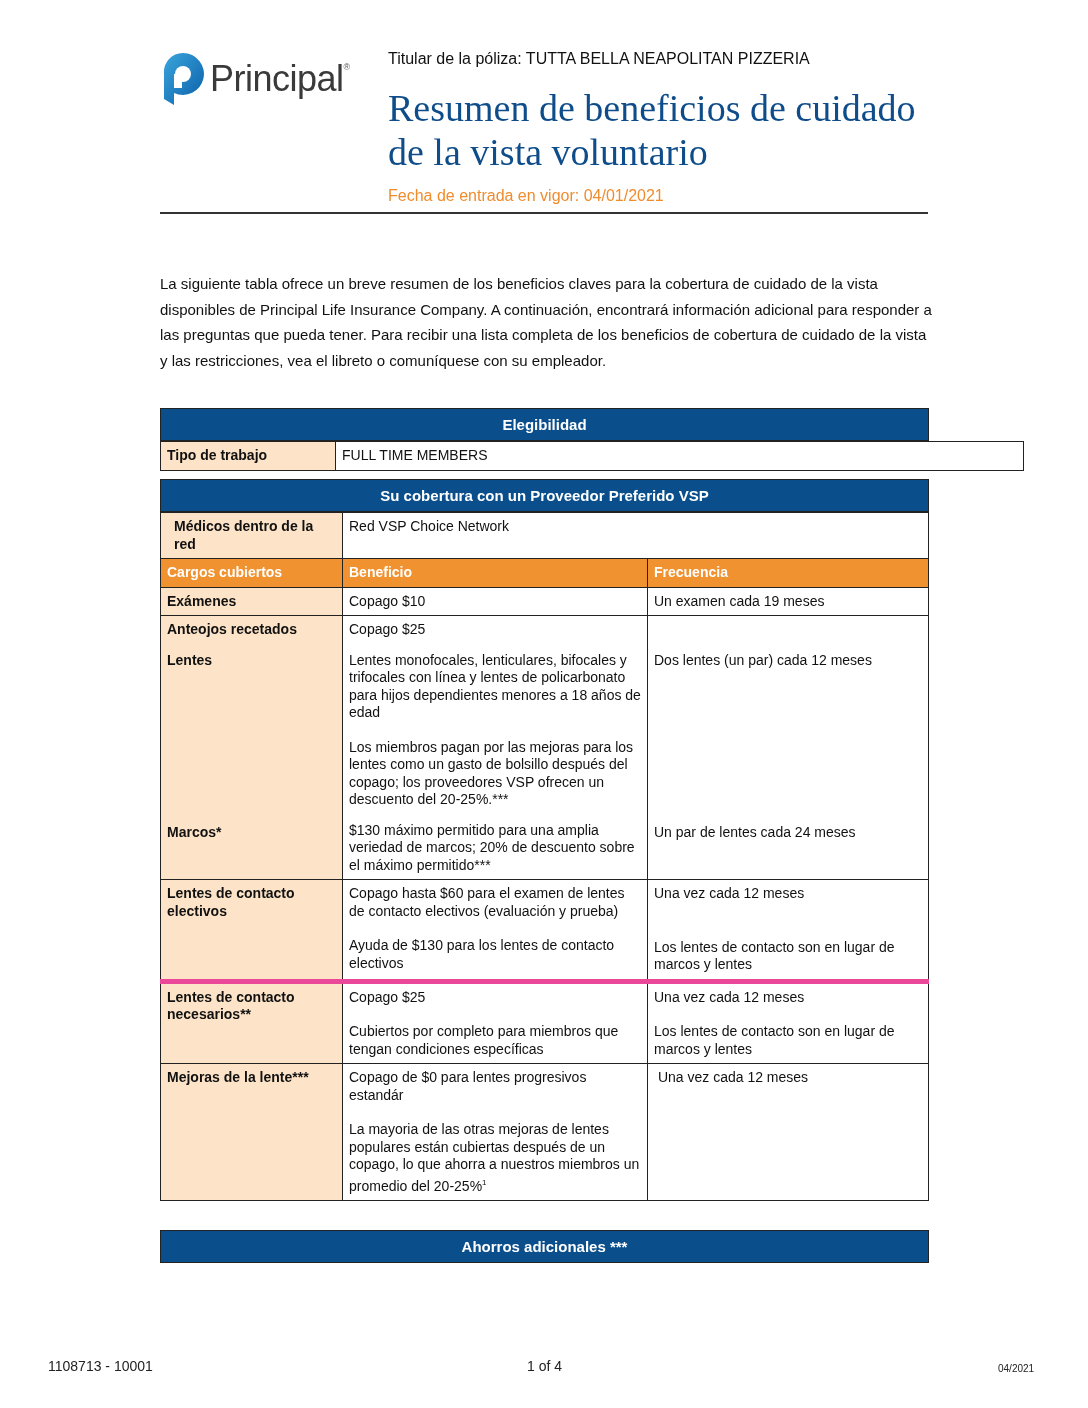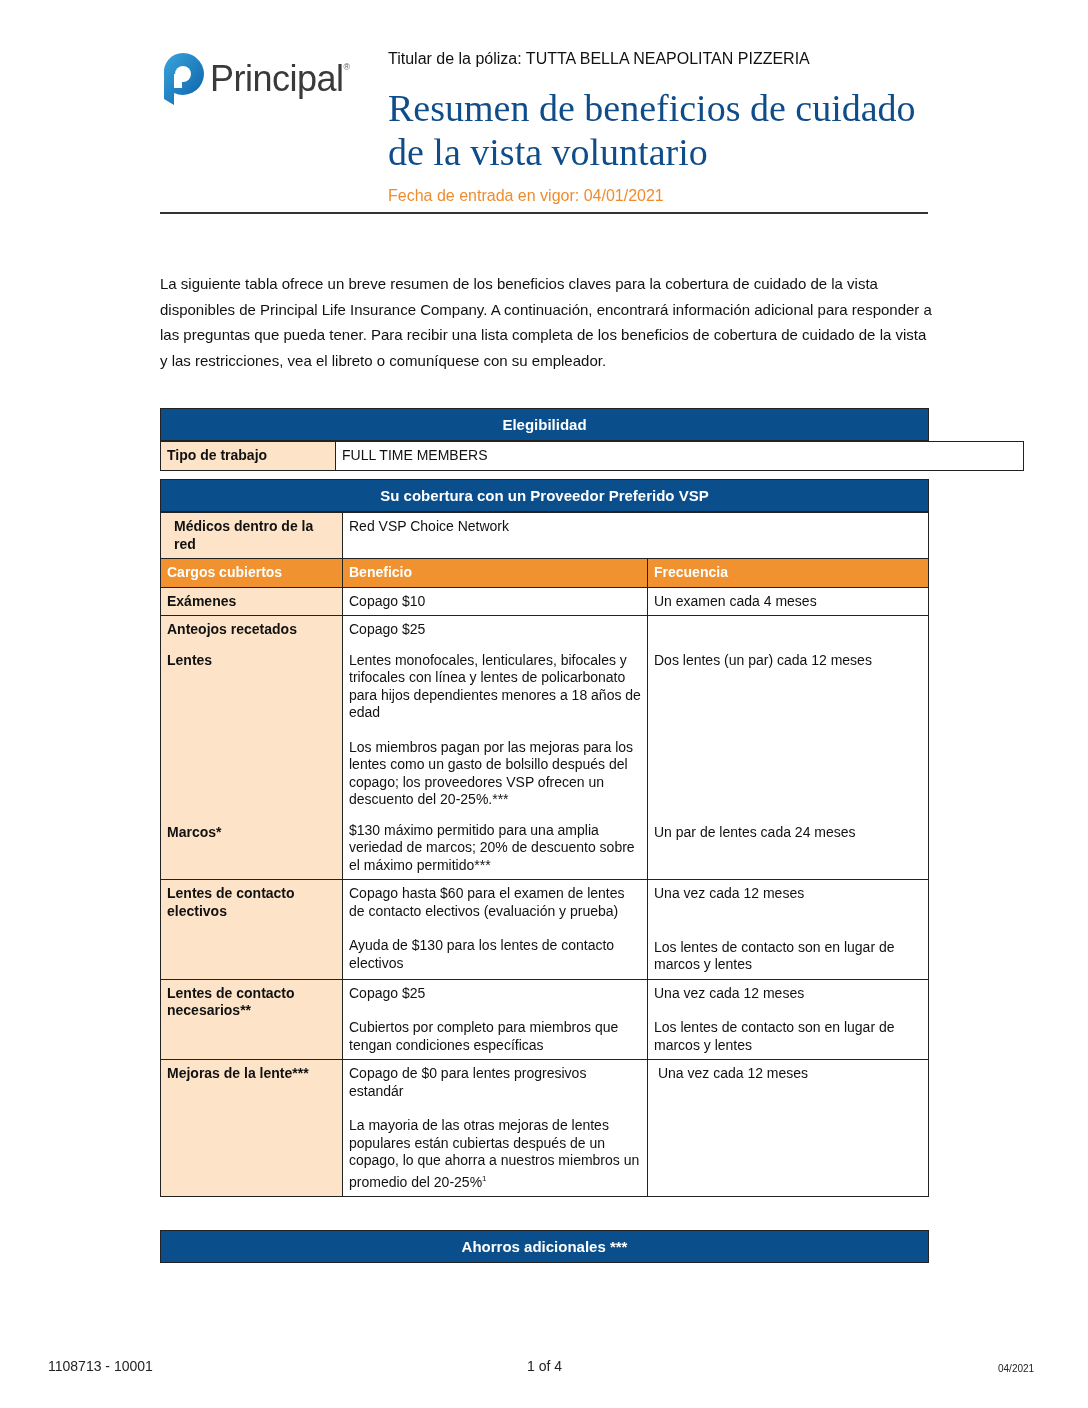--- a/index.html
+++ b/index.html
@@ -18,21 +18,21 @@
     .intro { position: absolute; left: 160px; top: 271px; width: 775px; font-size: 15px; line-height: 25.5px; color: #111; }
 
     .tbl { position: absolute; left: 160px; width: 766px; border: 1.5px solid #222; border-collapse: collapse; font-size: 14px; }
     .tbl td { border: 1px solid #222; vertical-align: top; padding: 5px 6px; line-height: 17.5px; }
     .band { background: #0a4f8c; color: #fff; text-align: right; font-weight: bold; font-size: 15px; height: 33px; display: flex; align-items: center; justify-content: center; border: 1.5px solid #222; box-sizing: border-box; }
     .lab { background: #fde4c8; font-weight: bold; width: 162px; }
     .col2 { width: 292px; }
     .orange td { background: #f0922f; color: #fff; font-weight: bold; margin-top: 42px; }
     .lab p, .val p { margin: 0; }
     .gap { height: 17px; }
-    .light-top td { border-top: 1px solid #ec4899; }
+    .light-top td { border-top: 5px solid #ec4899; }
 
     .footer-left { position: absolute; left: 48px; top: 1358px; font-size: 14px; color: #222; }
     .footer-center { position: absolute; left: 527px; top: 1358px; font-size: 14px; color: #222; }
     .footer-right { position: absolute; left: 998px; top: 1363px; font-size: 10px; color: #222; }
     sup { font-size: 8px; }
   </style>
 </head>
 <body>
 
 <div class="logo">
@@ -78,21 +78,21 @@
       <td colspan="2">Red VSP Choice Network</td>
     </tr>
     <tr class="orange">
       <td>Cargos cubiertos</td>
       <td class="col2">Beneficio</td>
       <td>Frecuencia</td>
     </tr>
     <tr>
       <td class="lab">Exámenes</td>
       <td>Copago $10</td>
-      <td>Un examen cada 4 meses</td>
+      <td>Un examen cada 19 meses</td>
     </tr>
     <tr>
       <td class="lab">
         <p>Anteojos recetados</p>
         <div style="height:13px"></div>
         <p>Lentes</p>
         <div style="height:155px"></div>
         <p>Marcos*</p>
       </td>
       <td class="val">

